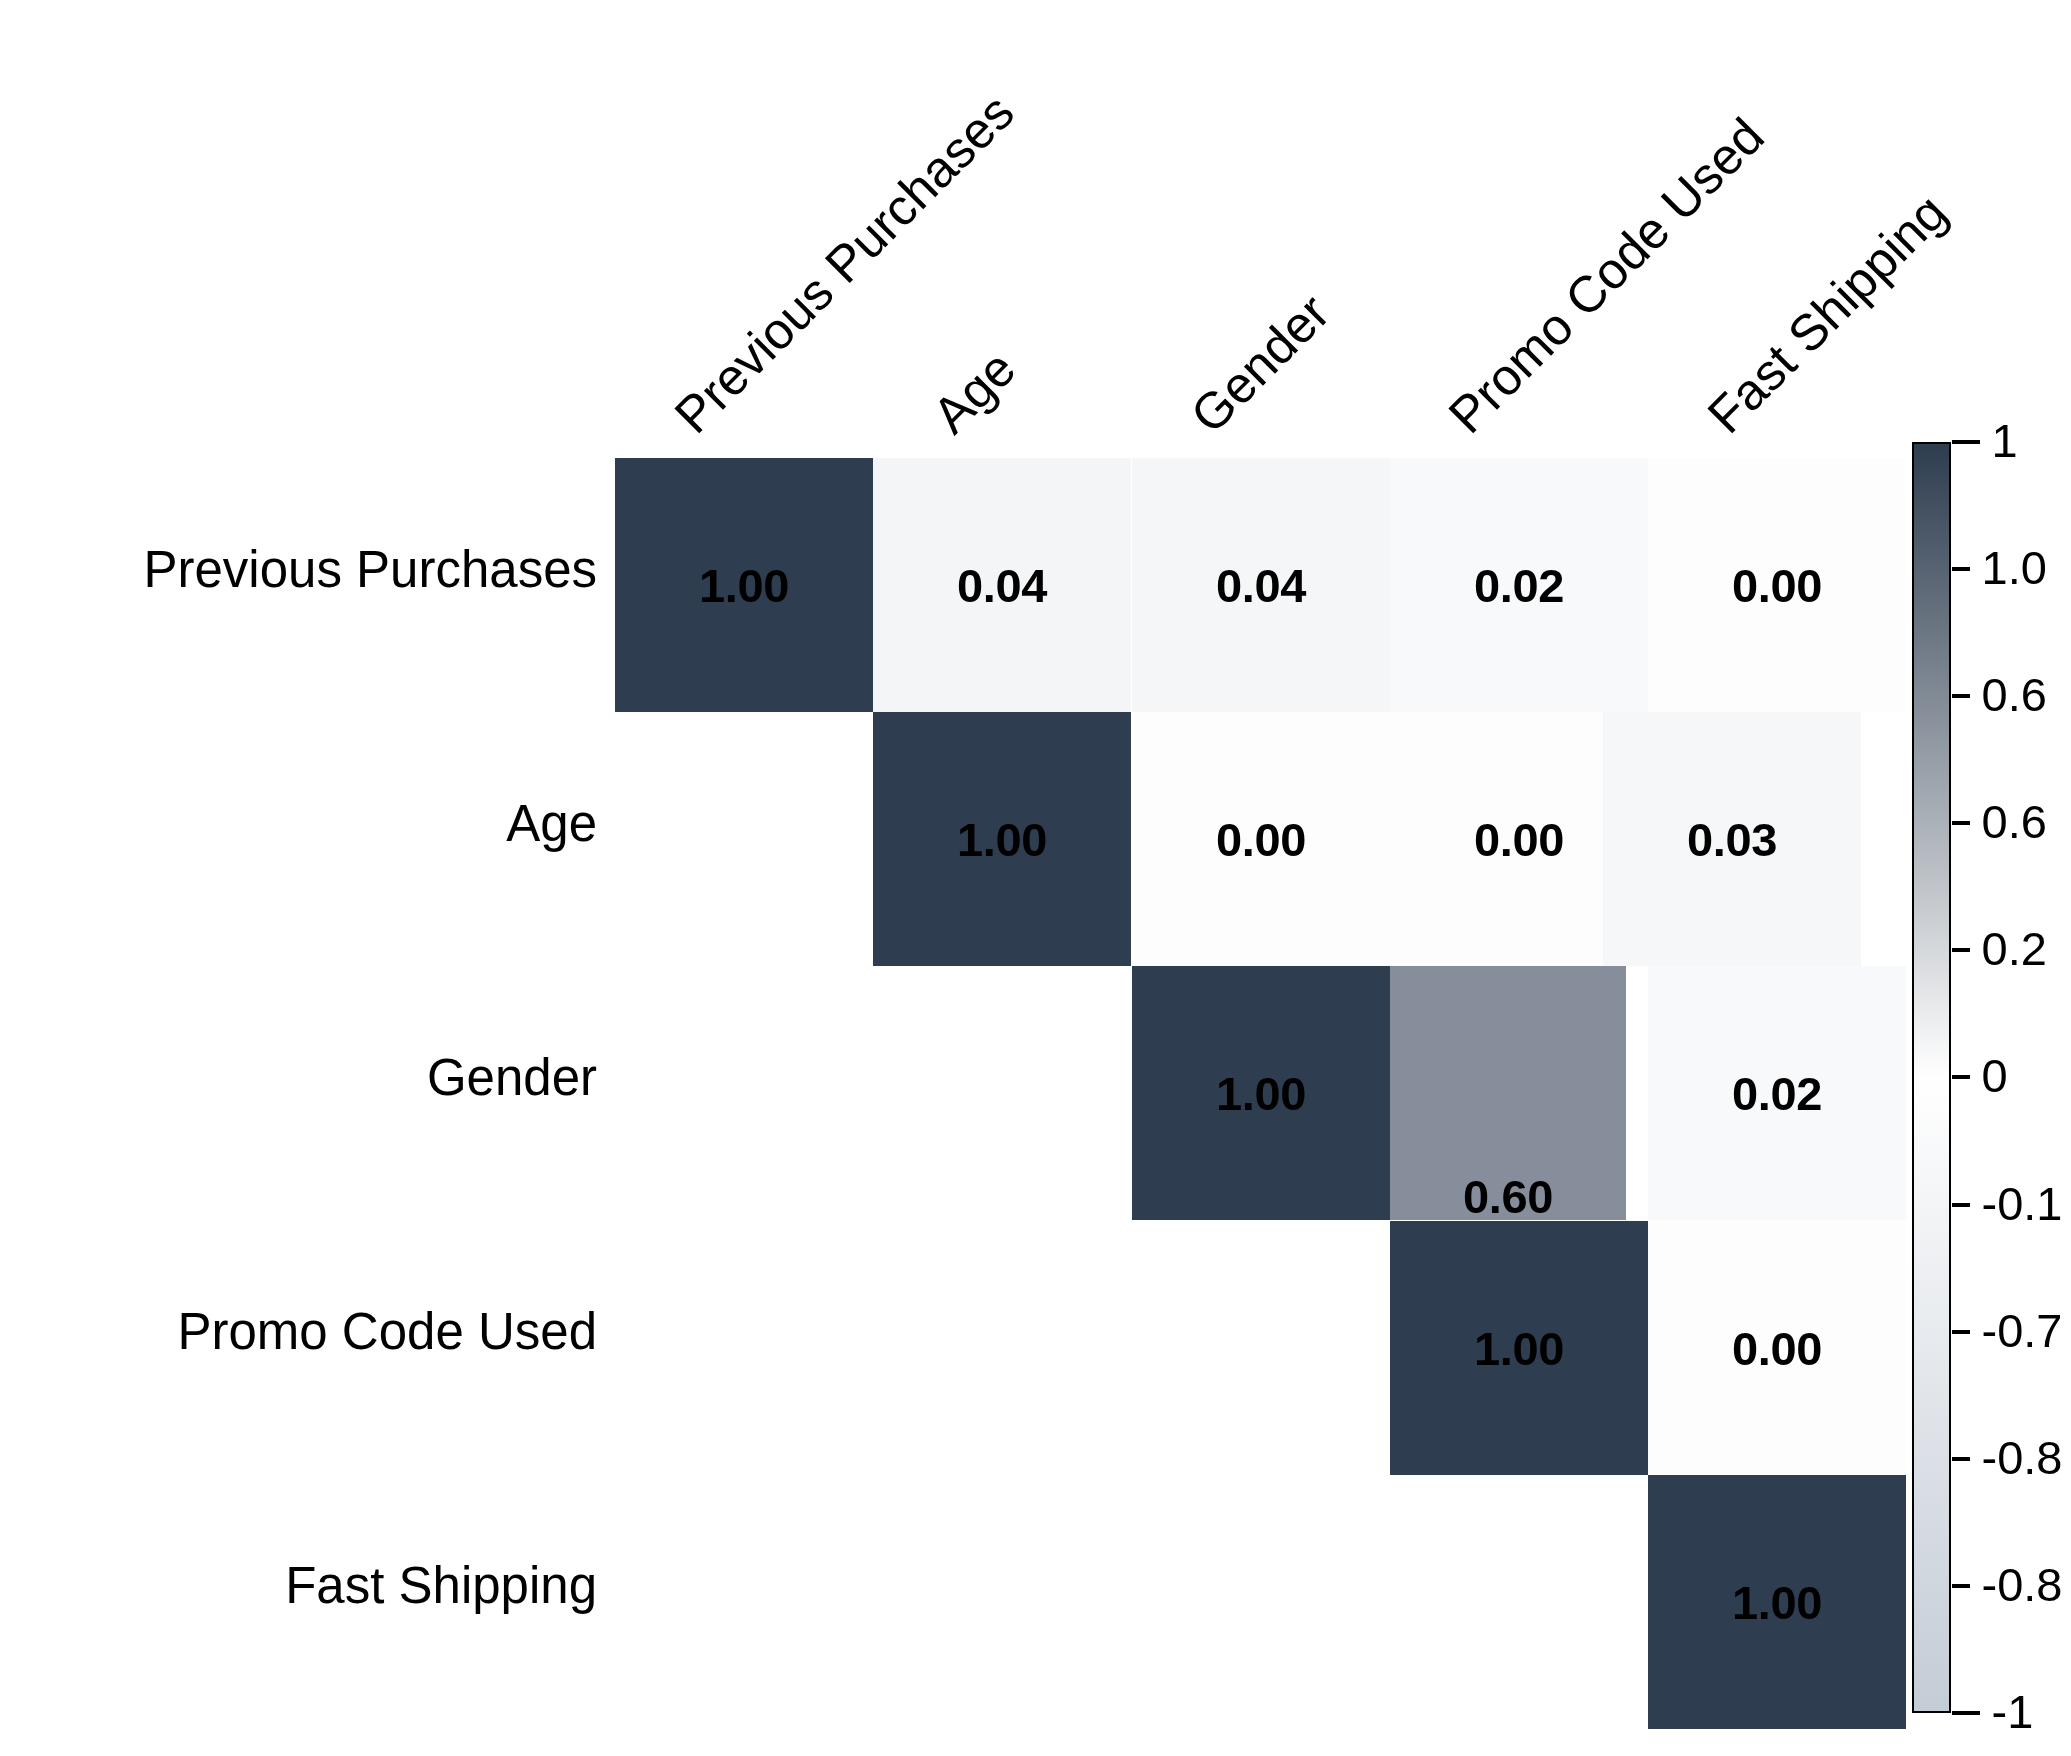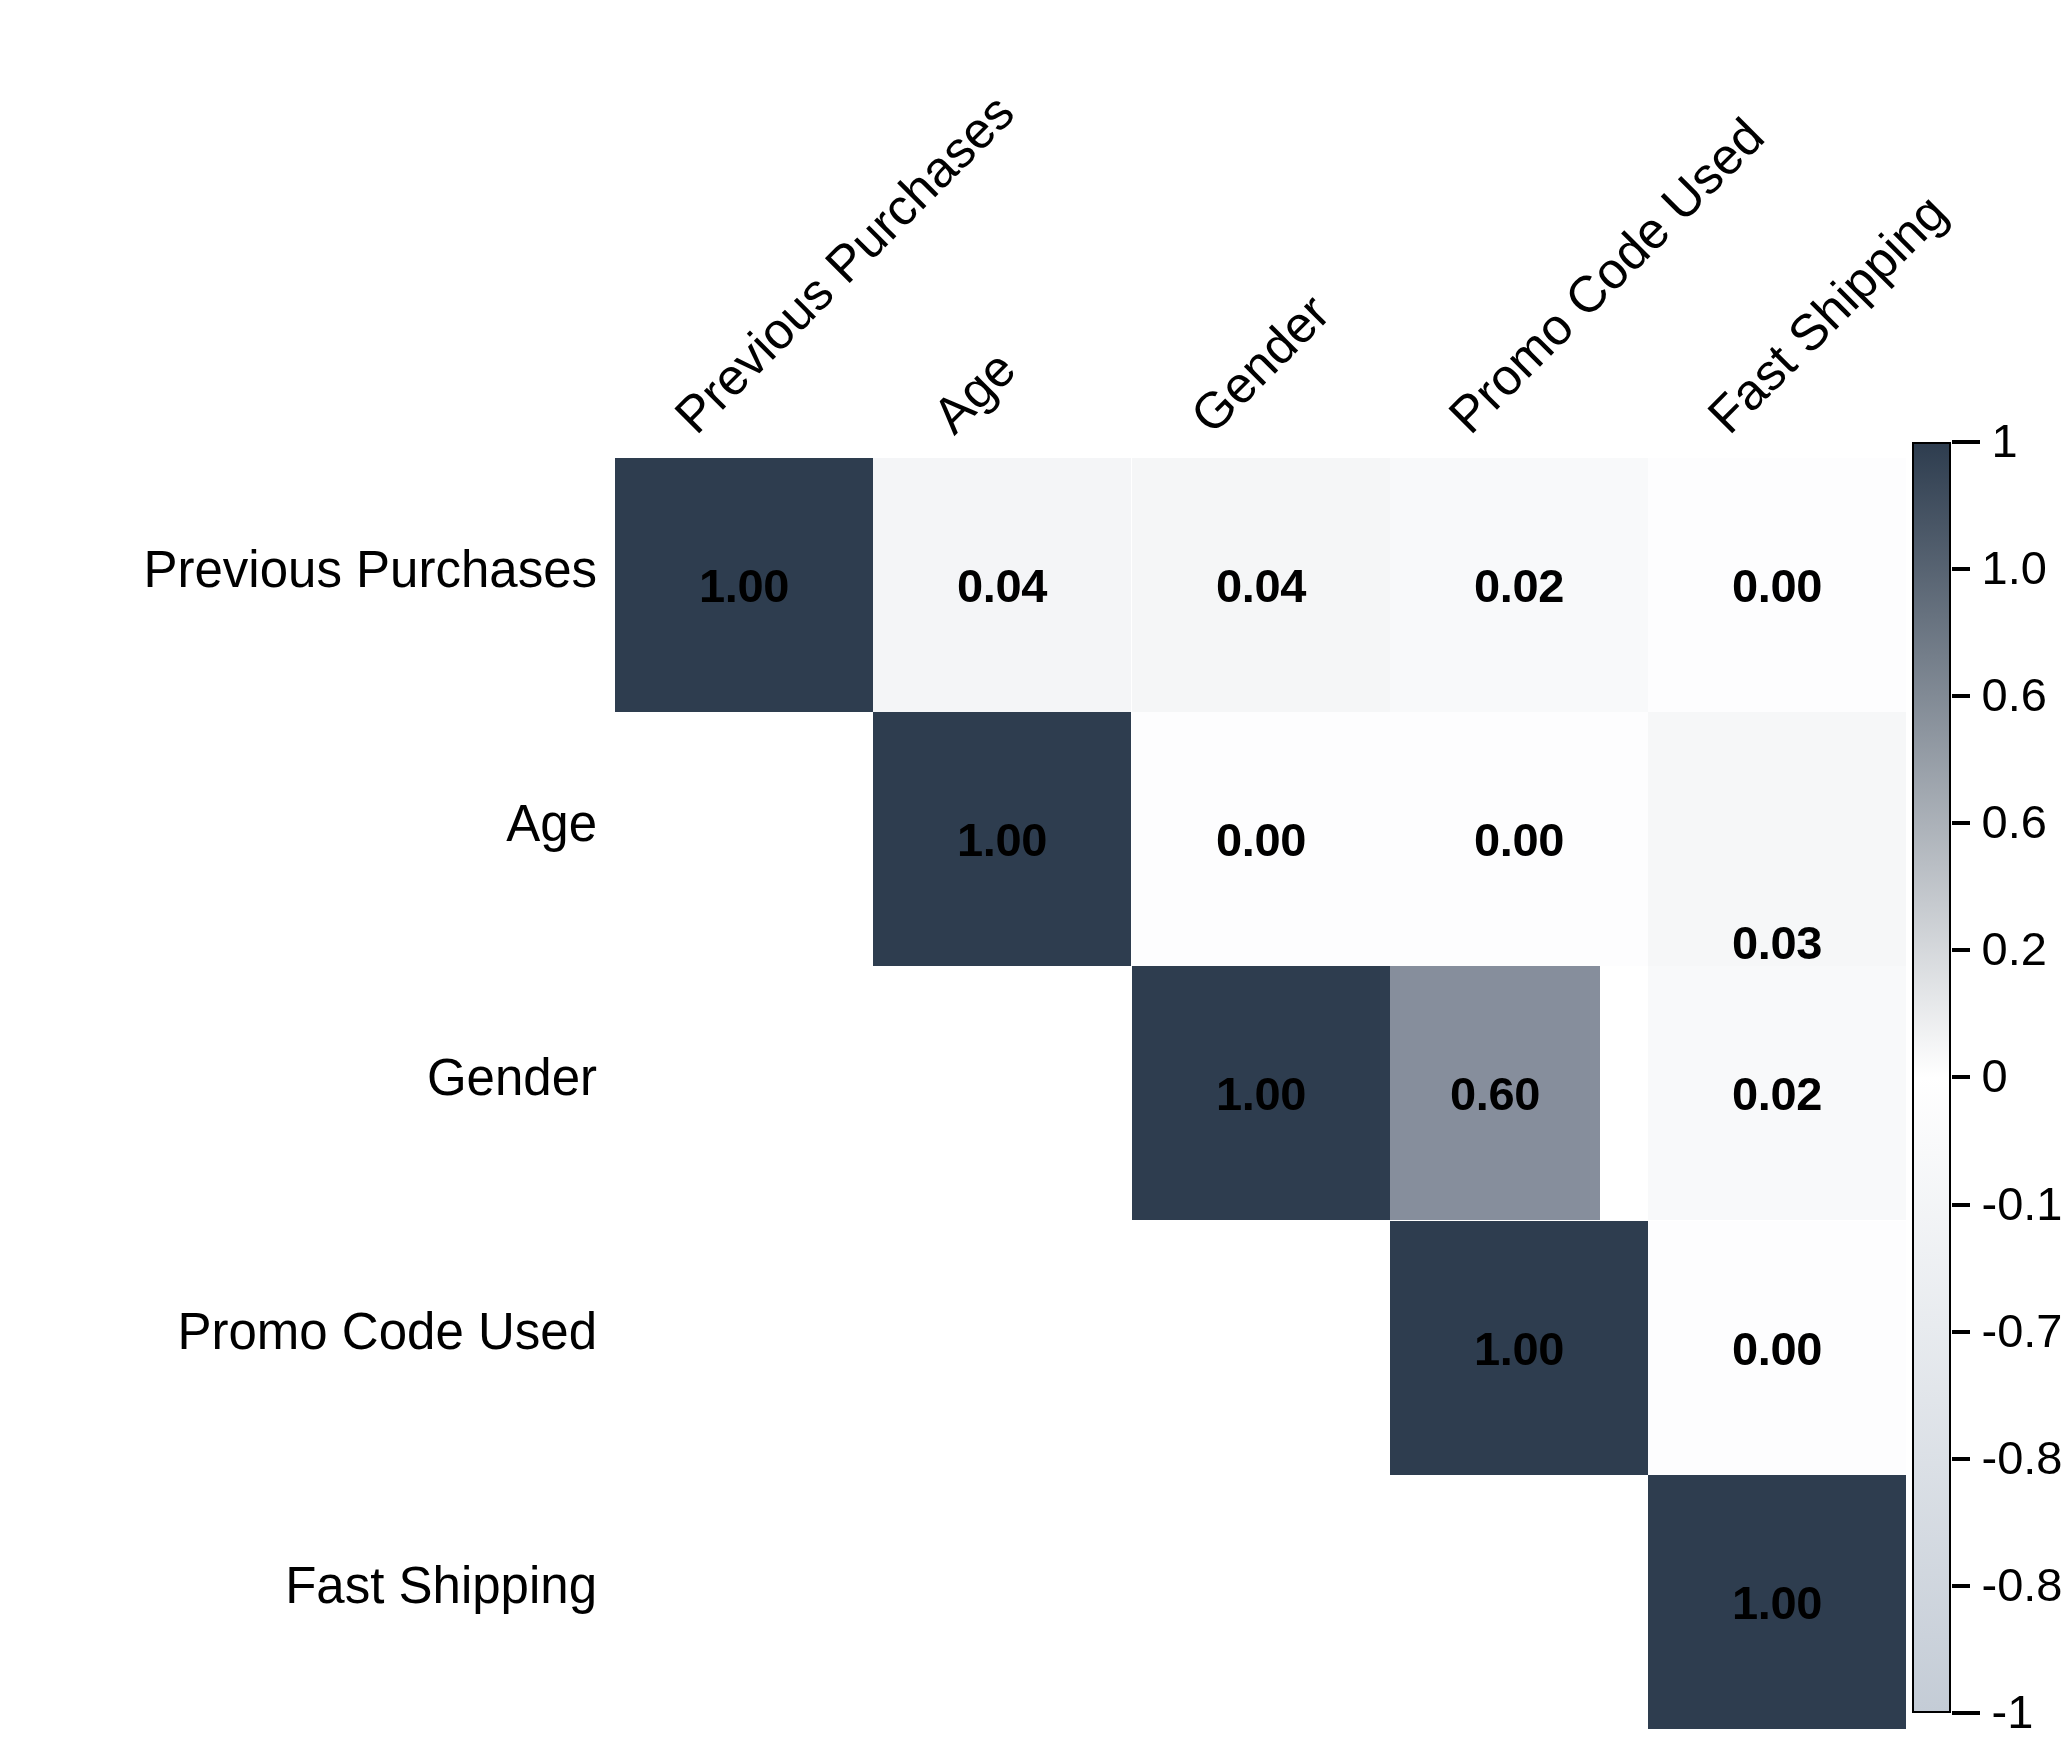--- a/index.html
+++ b/index.html
@@ -169,27 +169,27 @@
       </div>
       <div class="hm-cell" style="left: 258px; top: 254px; width: 258px; height: 254px; background: rgb(46, 61, 79);">
         <span class="hm-val">1.00</span>
       </div>
       <div class="hm-cell" style="left: 517px; top: 254px; width: 258px; height: 254px; background: rgb(253, 253, 254);">
         <span class="hm-val">0.00</span>
       </div>
       <div class="hm-cell" style="left: 775px; top: 254px; width: 258px; height: 254px; background: rgb(253, 253, 254);">
         <span class="hm-val">0.00</span>
       </div>
-      <div class="hm-cell" style="left: 1033px; top: 254px; width: 258px; height: 254px; background: rgb(246, 247, 248); align-items: flex-end;">
+      <div class="hm-cell" style="left: 988px; top: 254px; width: 258px; height: 254px; background: rgb(246, 247, 248);">
         <span class="hm-val">0.03</span>
       </div>
       <div class="hm-cell" style="left: 517px; top: 508px; width: 258px; height: 254px; background: rgb(46, 61, 79);">
         <span class="hm-val">1.00</span>
       </div>
-      <div class="hm-cell" style="left: 775px; top: 508px; width: 210px; height: 254px; background: rgb(134, 142, 156);">
+      <div class="hm-cell" style="left: 775px; top: 508px; width: 236px; height: 254px; background: rgb(134, 142, 156); align-items: flex-end;">
         <span class="hm-val">0.60</span>
       </div>
       <div class="hm-cell" style="left: 1033px; top: 508px; width: 258px; height: 254px; background: rgb(248, 249, 250);">
         <span class="hm-val">0.02</span>
       </div>
       <div class="hm-cell" style="left: 775px; top: 763px; width: 258px; height: 254px; background: rgb(46, 61, 79);">
         <span class="hm-val">1.00</span>
       </div>
       <div class="hm-cell" style="left: 1033px; top: 763px; width: 258px; height: 254px; background: rgb(253, 253, 254);">
         <span class="hm-val">0.00</span>

